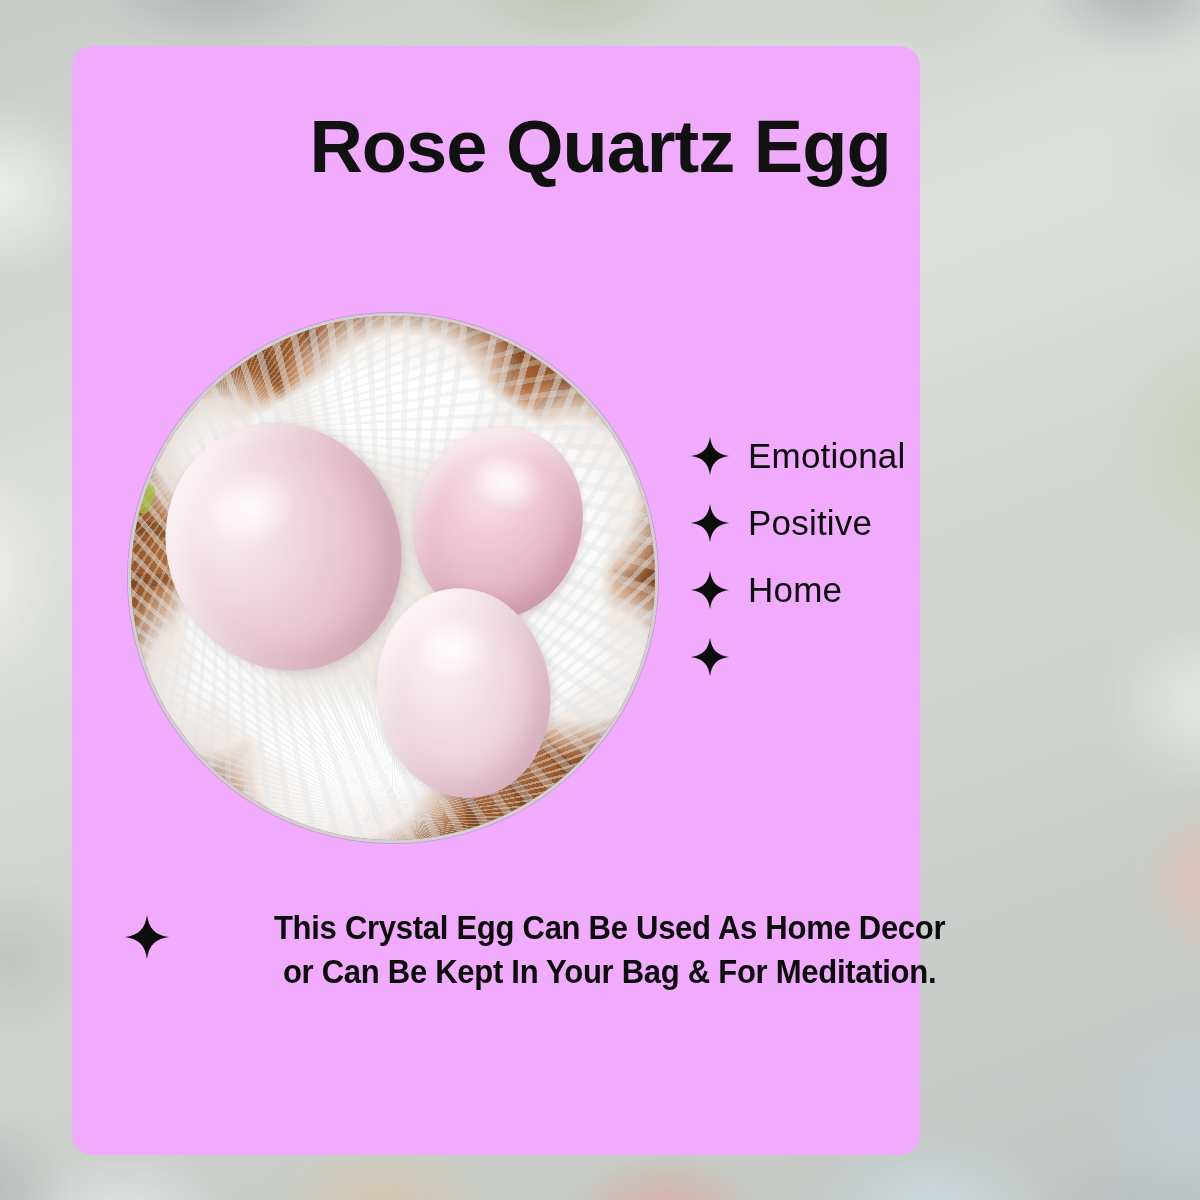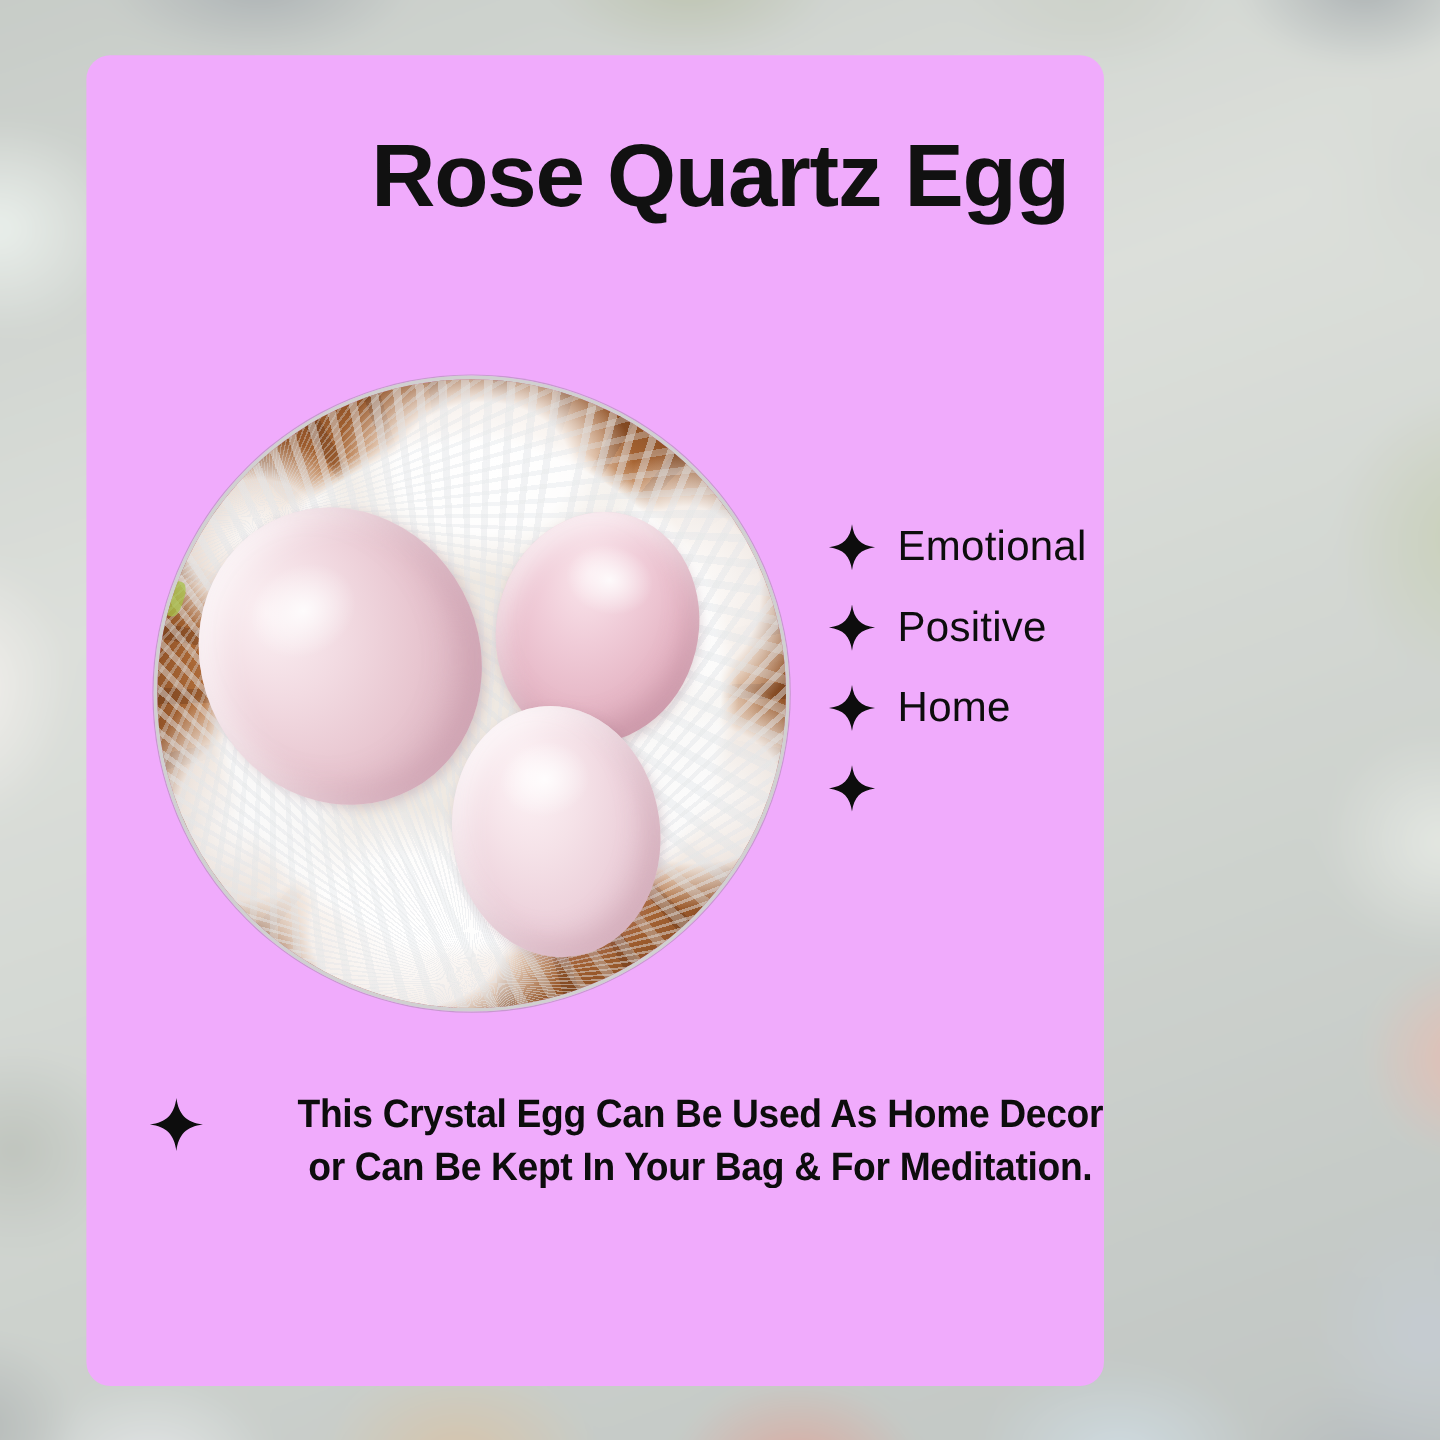--- a/index.html
+++ b/index.html
@@ -186,20 +186,21 @@
     white-space:nowrap;
   }
 
   
   #footer-note {
     position:absolute;
     left:52px; top:860px;
     width:952px;
     display:flex;
     align-items:flex-start;
+    gap:26px;
   }
   #footer-star { flex:0 0 auto; margin-top:8px; }
   #footer-text {
     font-size:33px;
     font-weight:700;
     line-height:1.34;
     color:#0d0d0d;
     text-align:center;
     letter-spacing:-0.3px;
     font-stretch:condensed;

